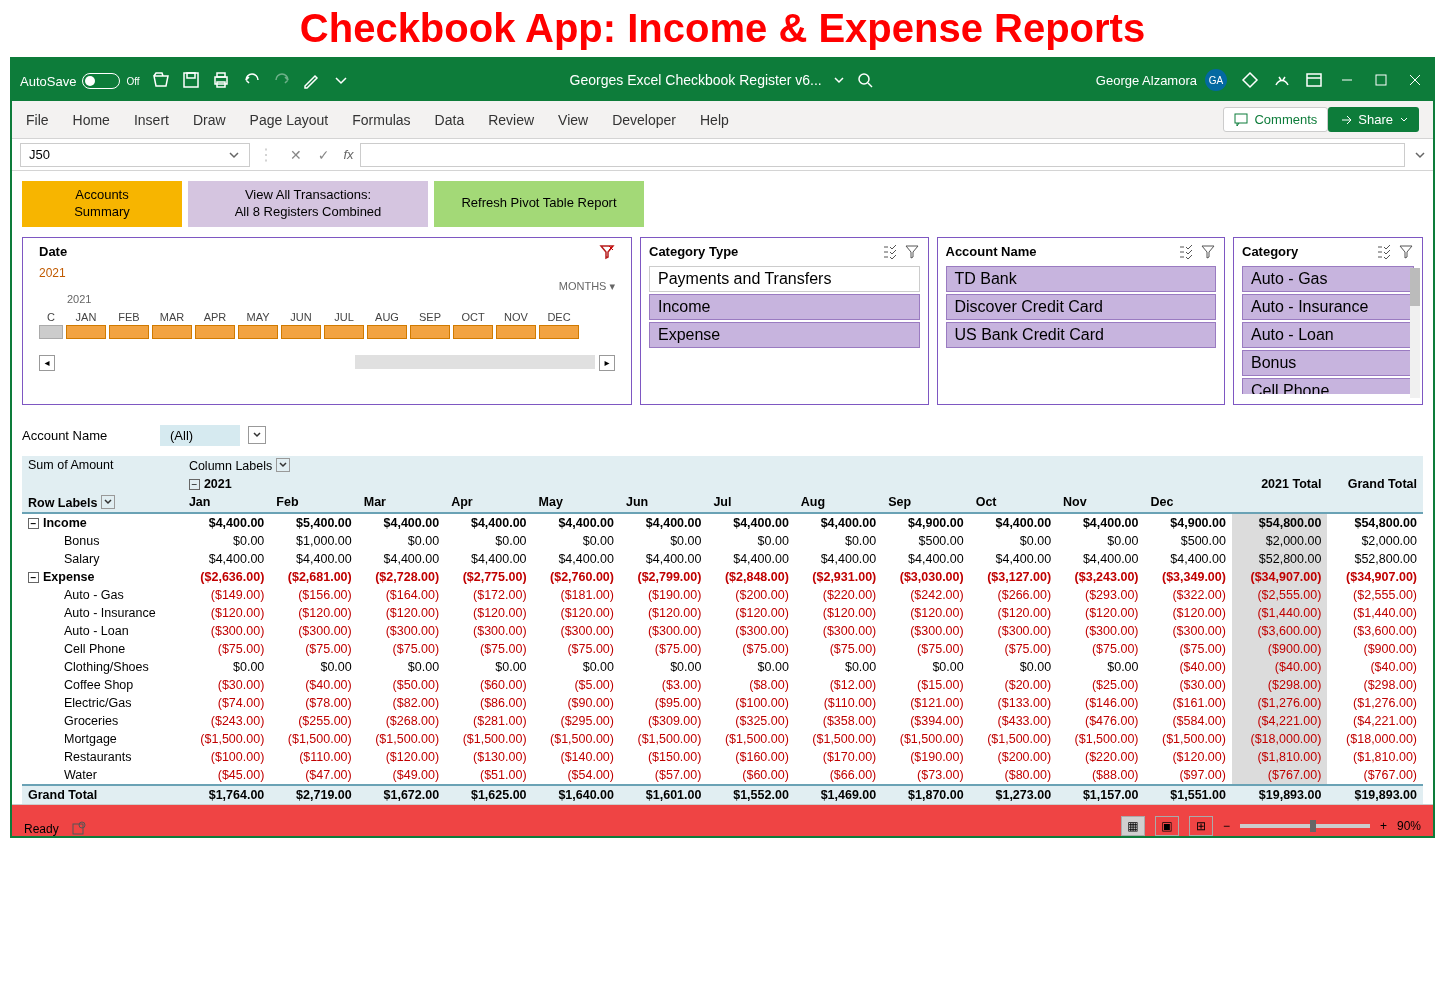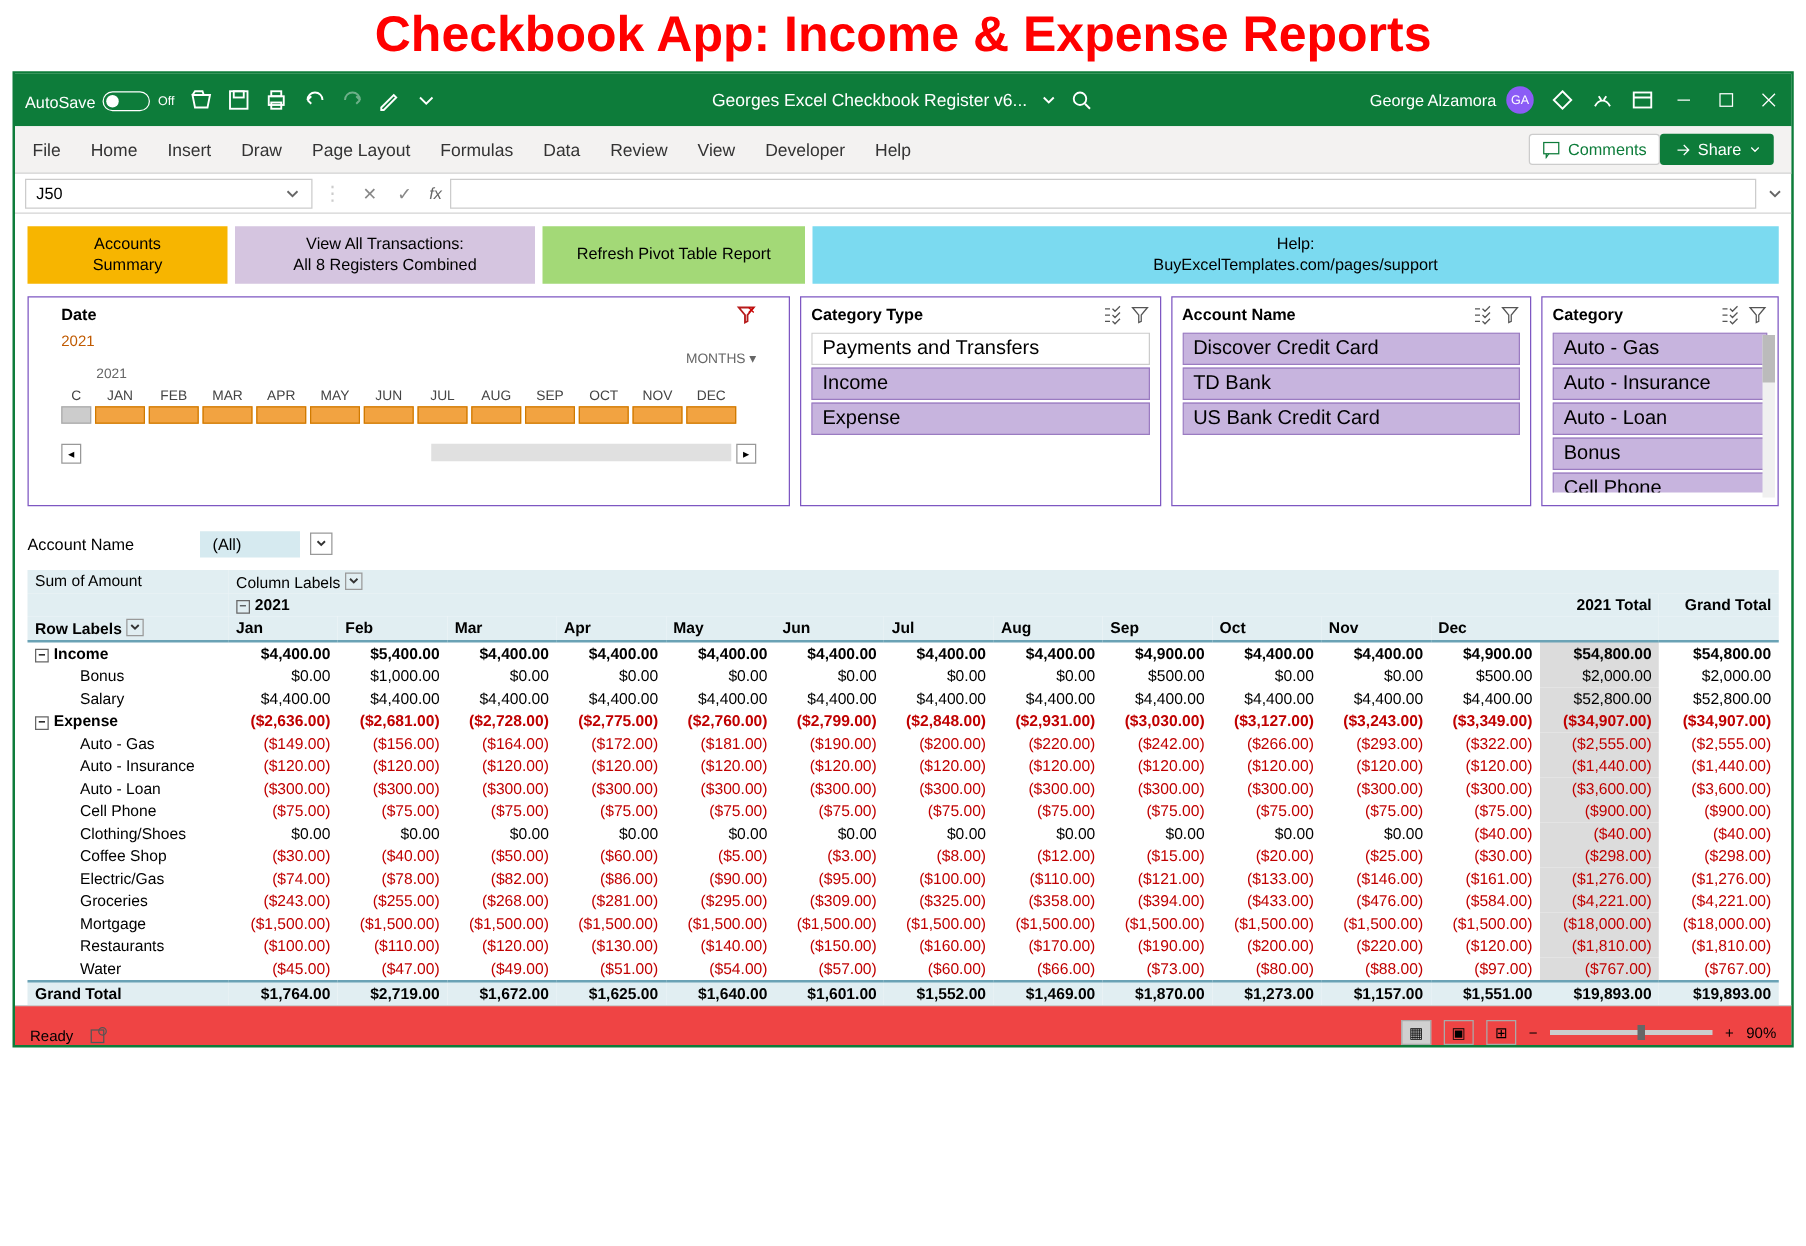--- a/index.html
+++ b/index.html
@@ -12,21 +12,21 @@
 .autosave-toggle { width: 38px; height: 16px; border: 1px solid #fff; border-radius: 10px; position: relative; }
 .autosave-toggle::after { content: ""; width: 10px; height: 10px; background: #fff; border-radius: 50%; position: absolute; left: 2px; top: 2px; }
 .tb-icon { width: 18px; height: 18px; fill: none; stroke: #fff; stroke-width: 1.5; cursor: pointer; }
 .tb-icon.disabled { opacity: 0.4; }
 .tb-center { flex: 1; display: flex; justify-content: center; align-items: center; gap: 10px; }
 .doc-title { color: #fff; font-size: 14px; }
 .chevron-down { width: 14px; height: 14px; stroke: #fff; cursor: pointer; }
 .tb-search { width: 20px; }
 .tb-right { display: flex; align-items: center; gap: 14px; }
 .user-area { display: flex; align-items: center; gap: 8px; }
-.user-avatar { width: 22px; height: 22px; background: #8b5cf6; border-radius: 50%; display: flex; align-items: center; justify-content: center; font-size: 10px; color: #fff; }
+.user-avatar { width: 22px; height: 22px; background: #0369a1; border-radius: 50%; display: flex; align-items: center; justify-content: center; font-size: 10px; color: #fff; }
 .window-btn { width: 20px; height: 20px; display: flex; align-items: center; justify-content: center; cursor: pointer; }
 .ribbon-tabs { background: #f3f2f1; display: flex; align-items: center; height: 38px; padding: 0 14px; gap: 24px; border-bottom: 1px solid #d4d4d4; }
 .ribbon-tab { font-size: 14px; color: #333; cursor: pointer; }
 .ribbon-right { margin-left: auto; display: flex; }
 .ribbon-btn { border: 1px solid #ccc; background: #fff; padding: 4px 10px; font-size: 13px; border-radius: 3px; display: flex; align-items: center; gap: 6px; cursor: pointer; }
 .comments-icon { color: #0d7c3a; }
 .share-btn { background: #0d7c3a; color: #fff; border: none; }
 .formula-bar { display: flex; align-items: center; height: 32px; border-bottom: 1px solid #d4d4d4; }
 .name-box { width: 230px; border: 1px solid #ccc; height: 24px; margin: 4px 0 4px 8px; padding: 2px 8px; font-size: 13px; display: flex; align-items: center; justify-content: space-between; }
 .name-box-drop { width: 14px; height: 14px; stroke: #666; }
@@ -36,21 +36,21 @@
 .fb-input { flex: 1; border: 1px solid #ccc; height: 24px; margin: 4px 8px 4px 0; padding: 2px; }
 .fb-end { width: 14px; height: 14px; stroke: #666; margin-right: 6px; }
 .content-area { padding: 10px 10px 0; }
 .top-buttons { display: flex; gap: 6px; margin-bottom: 10px; }
 .tbtn { display: flex; flex-direction: column; align-items: center; justify-content: center; text-align: center; font-size: 13px; padding: 6px 18px; cursor: pointer; line-height: 1.3; }
 .tbtn-orange { background: #f7b500; width: 160px; }
 .tbtn-purple { background: #d5c5e0; width: 240px; }
 .tbtn-green { background: #a3d977; width: 210px; }
 .tbtn-blue { background: #7bdaf0; flex: 1; }
 .slicers-row { display: flex; gap: 8px; }
-.timeline-panel { border: 1px solid #7e57c2; width: 610px; height: 168px; padding: 6px 26px; font-size: 13px; }
+.timeline-panel { border: 1px solid #7e57c2; width: 610px; height: 168px; padding: 6px 16px; font-size: 13px; }
 .tl-header { display: flex; justify-content: space-between; align-items: center; font-weight: bold; }
 .clear-filter-icon { width: 16px; height: 16px; stroke: #b71c1c; cursor: pointer; }
 .tl-year { color: #c05a00; margin-top: 6px; font-size: 12px; }
 .tl-months-label { text-align: right; font-size: 11px; color: #666; }
 .tl-year2 { font-size: 11px; color: #666; margin-left: 28px; }
 .tl-months { display: flex; gap: 3px; margin-top: 6px; align-items: flex-end; font-size: 11px; color: #444; }
 .tl-month { width: 40px; text-align: center; }
 .tl-bar-wrap { display: flex; gap: 3px; margin-top: 2px; }
 .tl-bar { width: 40px; height: 14px; background: #f2a341; border: 1px solid #d07a00; }
 .tl-bar.start { width: 24px; background: #ccc; border-color: #aaa; }
@@ -229,24 +229,20 @@
         <span>Accounts</span>
           <span>Summary</span>
       </div>
       <div class="tbtn tbtn-purple">
         <span>View All Transactions:</span>
           <span>All 8 Registers Combined</span>
       </div>
       <div class="tbtn tbtn-green">
         <span>Refresh Pivot Table Report</span>
       </div>
-      <div class="tbtn tbtn-blue">
-        <span>Help:</span>
-          <span>BuyExcelTemplates.com/pages/support</span>
-      </div>
     </div>
 
     <div class="slicers-row">
       <div class="timeline-panel">
         <div class="tl-header">
           <span>Date</span>
           <svg class="clear-filter-icon">
               <path d="M2 2h12l-5 6v5l-2 1v-6z" fill="none" stroke-width="1.5"></path>
               <path d="M10 2l4 4M14 2l-4 4" stroke="#c00"></path>
             </svg>
@@ -316,22 +312,22 @@
           <div class="slicer-icons">
             <svg class="slicer-icon">
                 <path d="M2 3h4M2 8h4M2 13h4M8 3l2 2 4-4M8 8l2 2 4-4M8 13l2 2 4-4" fill="none"></path>
               </svg>
             <svg class="slicer-icon">
                 <path d="M2 2h12l-5 6v5l-2 1v-6z" fill="none"></path>
               </svg>
           </div>
         </div>
         <div class="slicer-items" id="slicer-an">
+            <div class="slicer-item selected">TD Bank</div>
             <div class="slicer-item selected">Discover Credit Card</div>
-            <div class="slicer-item selected">TD Bank</div>
             <div class="slicer-item selected">US Bank Credit Card</div>
           </div>
       </div>
 
       <div class="slicer slicer-category">
         <div class="slicer-header">
           <span>Category</span>
           <div class="slicer-icons">
             <svg class="slicer-icon">
                 <path d="M2 3h4M2 8h4M2 13h4M8 3l2 2 4-4M8 8l2 2 4-4M8 13l2 2 4-4" fill="none"></path>

